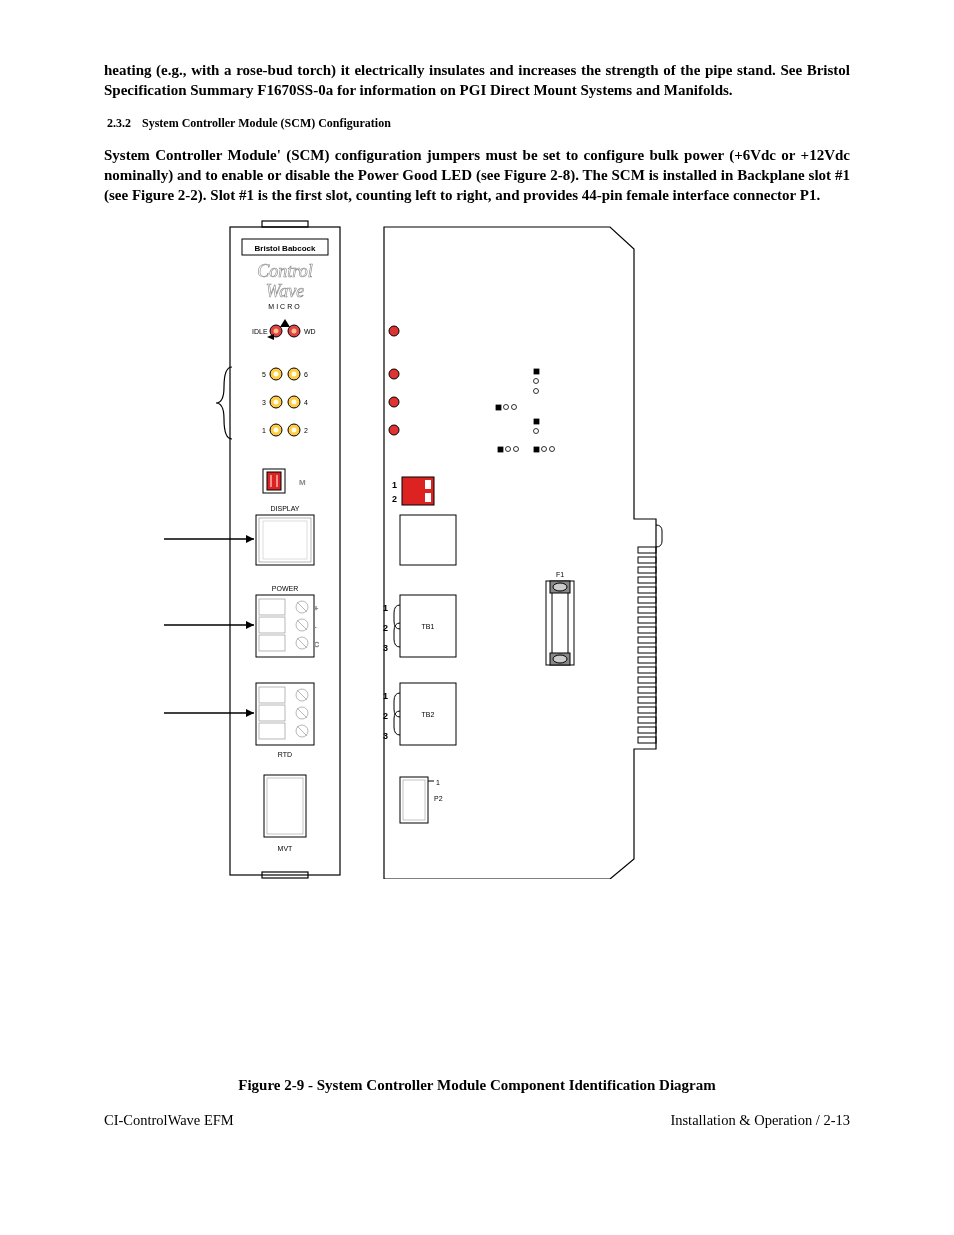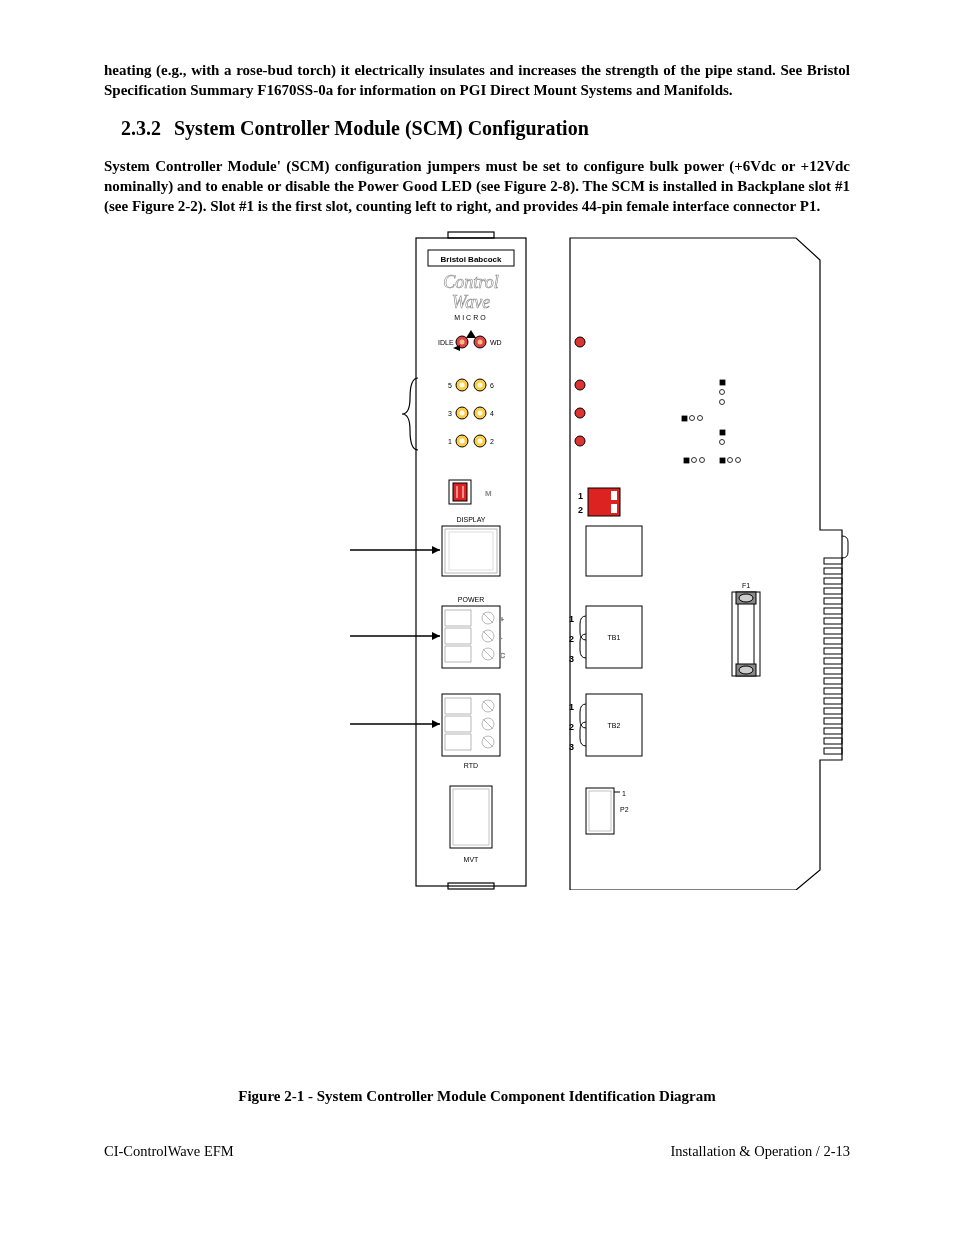--- a/index.html
+++ b/index.html
@@ -13,43 +13,43 @@
     width: 954px;
     box-sizing: border-box;
   }
   .para {
     text-align: justify;
     margin: 0 0 14px 0;
     font-weight: bold;
   }
   .section-head {
     font-weight: bold;
-    font-size: 20px;
-    margin: 10px 0 14px 17px;
+    font-size: 12px;
+    margin: 10px 0 14px 3px;
   }
   .section-num { display:inline-block; margin-right:8px; }
   .fig-wrap {
     width: 100%;
-    text-align: right;
+    text-align: left;
     margin: 4px 0 0 0;
   }
   .fig {
     display: inline-block;
   }
   .caption {
     font-weight: bold;
     text-align: center;
     margin: 190px 0 14px 0;
     font-size: 15px;
   }
   .footer {
     display: flex;
     justify-content: space-between;
     font-size: 14.5px;
-    margin-top: 36px;
+    margin-top: 16px;
   }
   
   .svg-tiny { font: 7px Arial, sans-serif; }
   .svg-bold { font: bold 9px Arial, sans-serif; }
   .svg-label { font: bold 8px Arial, sans-serif; }
 </style>
 </head>
 <body>
 
 <p class="para">heating (e.g., with a rose-bud torch) it electrically insulates and increases the strength of the pipe stand. See Bristol Specification Summary F1670SS-0a for information on PGI Direct Mount Systems and Manifolds.</p>
@@ -260,18 +260,18 @@
 
       <rect x="296" y="558" width="28" height="46" fill="none" stroke="#000"></rect>
       <rect x="299" y="561" width="22" height="40" fill="none" stroke="#888" stroke-width="0.5"></rect>
       <line x1="324" y1="562" x2="330" y2="562" stroke="#000"></line>
       <text x="332" y="566" class="svg-tiny">1</text>
       <text x="330" y="582" class="svg-tiny">P2</text>
     </g>
   </svg>
 </div>
 
-<div class="caption">Figure 2-1 - System Controller Module Component Identification Diagram</div>
+<div class="caption">Figure 2-9 - System Controller Module Component Identification Diagram</div>
 
 <div class="footer">
   <span>CI-ControlWave EFM</span>
   <span>Installation &amp; Operation / 2-13</span>
 </div>
 
 </body></html>

